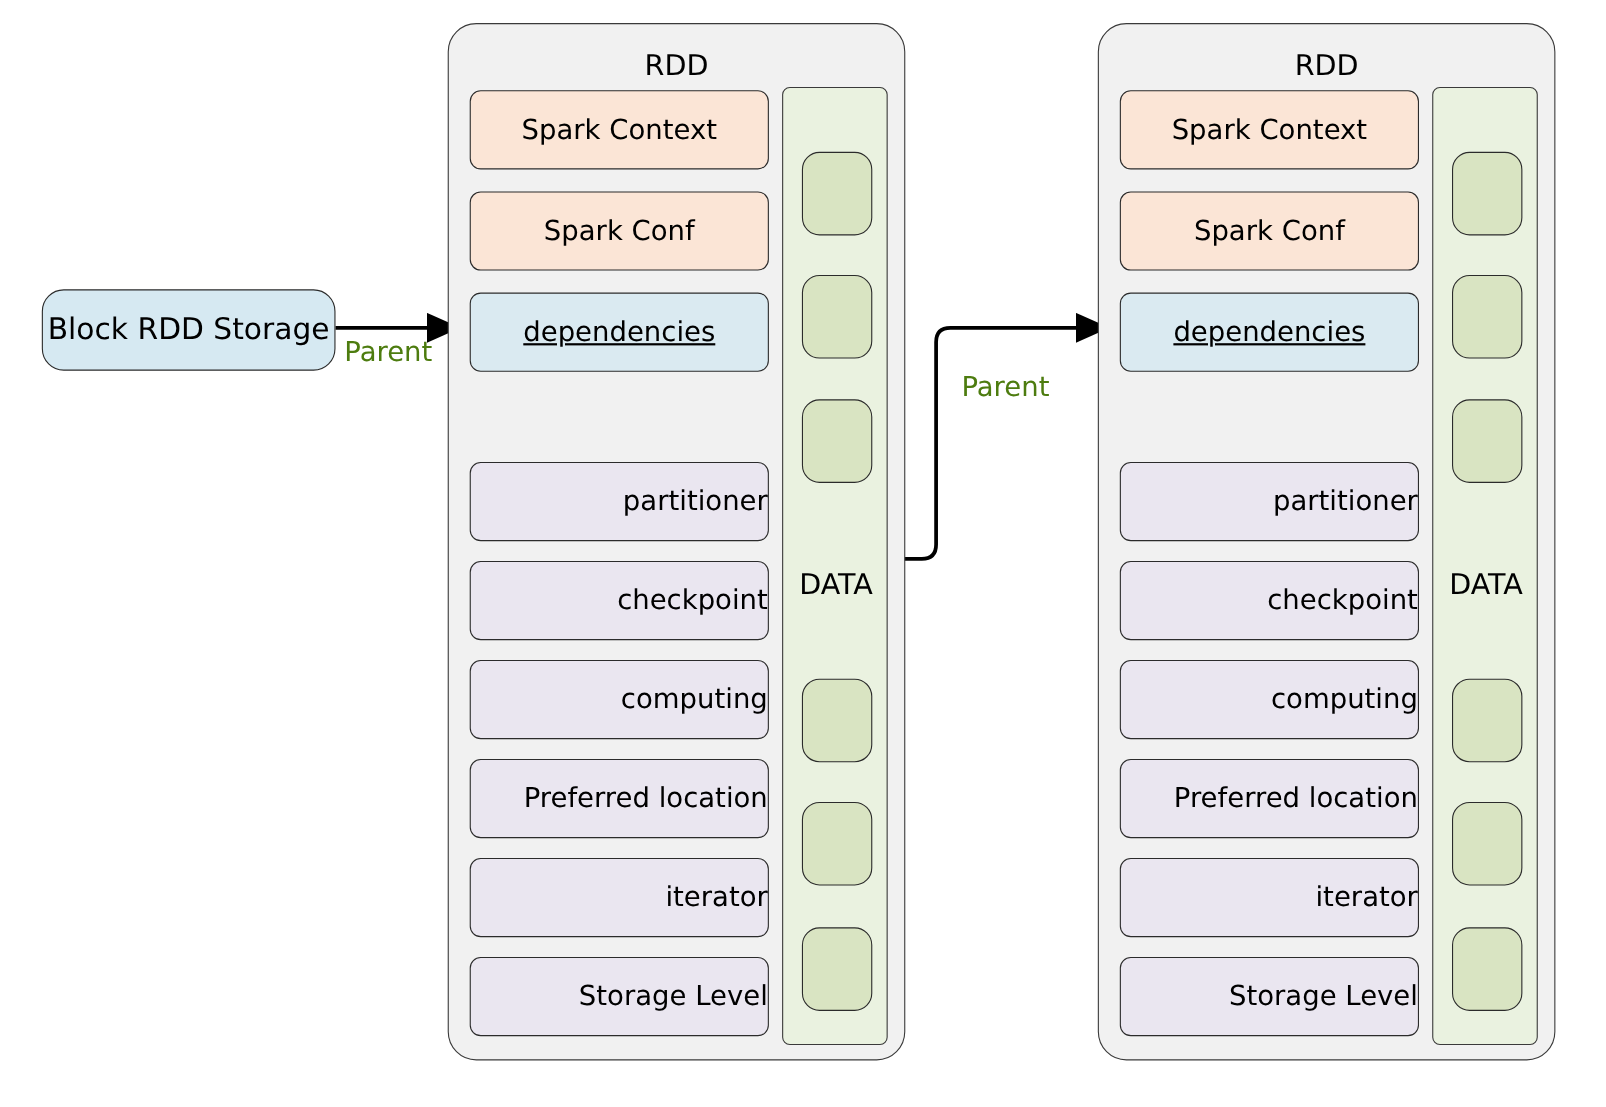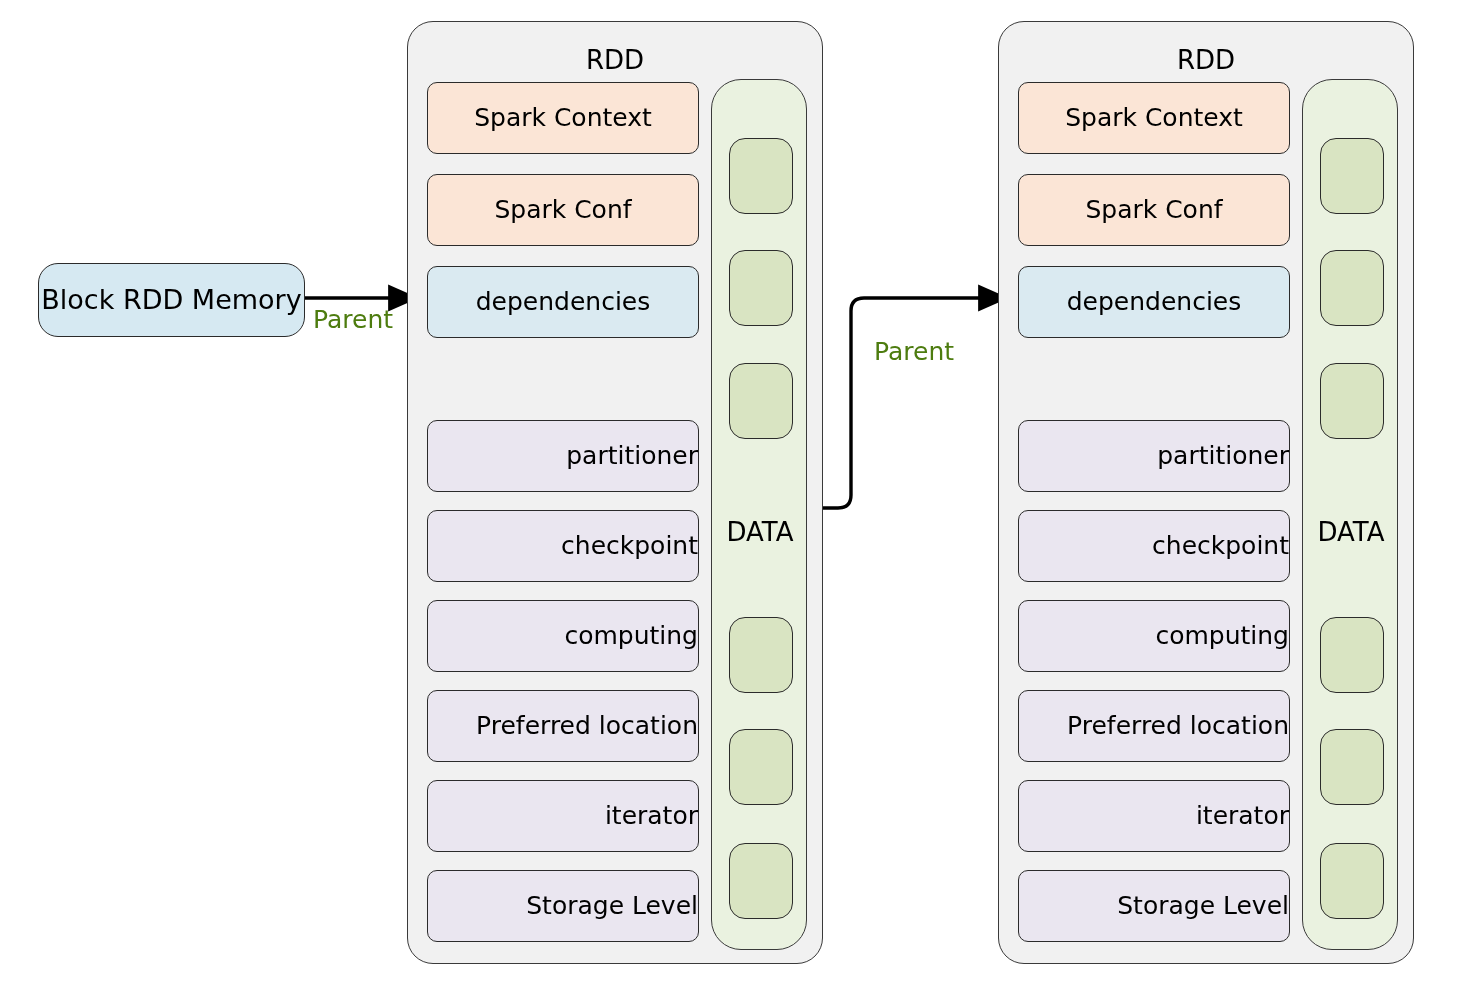--- a/index.html
+++ b/index.html
@@ -50,28 +50,28 @@
     color: #000;
   }
 
   
   .attr {
     border: 1.4px solid #2b2b2b;
     border-radius: 10px;
     font-size: 25px;
   }
   .attr.peach  { background: #fbe5d6; }
-  .attr.blue   { background: #daeaf1; }
+  .attr.blue   { background: #daeaf1; text-decoration: underline; }
   .attr.purple { background: #eae6f0; justify-content: flex-end; }
 
   
   .data-col {
     background: #eaf2e0;
     border: 1.3px solid #3a3a3a;
-    border-radius: 30px;
+    border-radius: 7px;
     display: block;
   }
   .data-label {
     position: absolute;
     font-size: 26px;
     color: #000;
     text-align: center;
   }
   .data-cell {
     background: #d9e4c2;
@@ -115,21 +115,21 @@
         <path d="M0,0 L9,4 L0,8 z" fill="#000000"></path>
       </marker>
     </defs>
 
     <path d="M305,298 L417,298" fill="none" stroke="#000000" stroke-width="3.4" marker-end="url(#arrowhead)"></path>
 
     <path d="M806,508 L838,508 Q851,508 851,495 L851,311 Q851,298 864,298 L1007,298" fill="none" stroke="#000000" stroke-width="3.4" marker-end="url(#arrowhead)"></path>
   </svg>
 
   <div class="node memory-box" style="left:38px; top:263px; width:267px; height:74px;">
-    <span>Block RDD Memory</span>
+    <span>Block RDD Storage</span>
   </div>
 
   <div class="edge-label" style="left:313px; top:305px;">Parent</div>
 
   <div class="edge-label" style="left:874px; top:337px;">Parent</div>
 
   <div class="node rdd-panel" style="left:407px; top:21px; width:416px; height:943px;">
 
     <div class="rdd-title">RDD</div>
 

